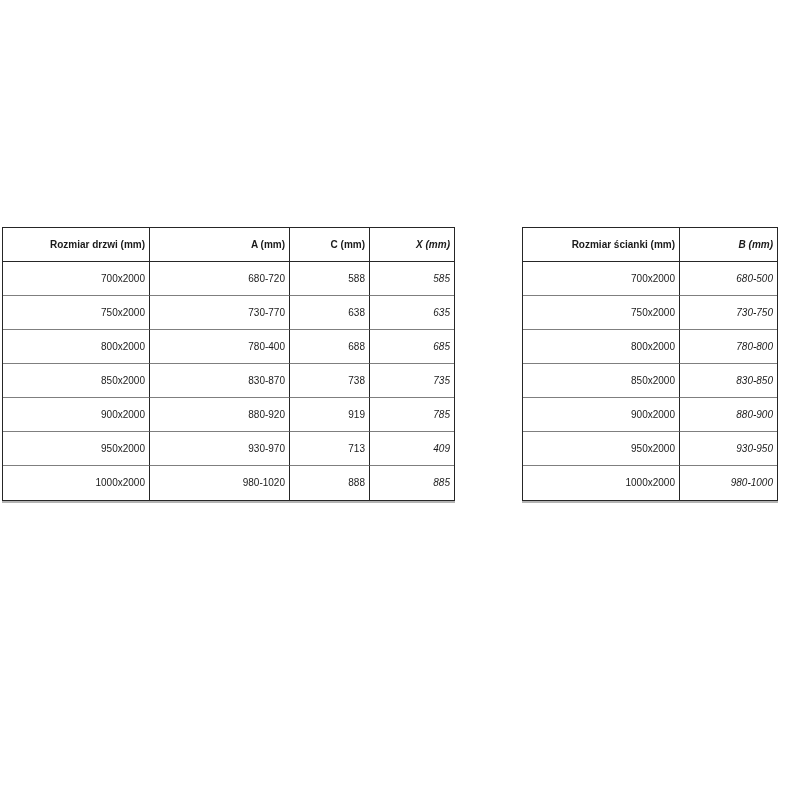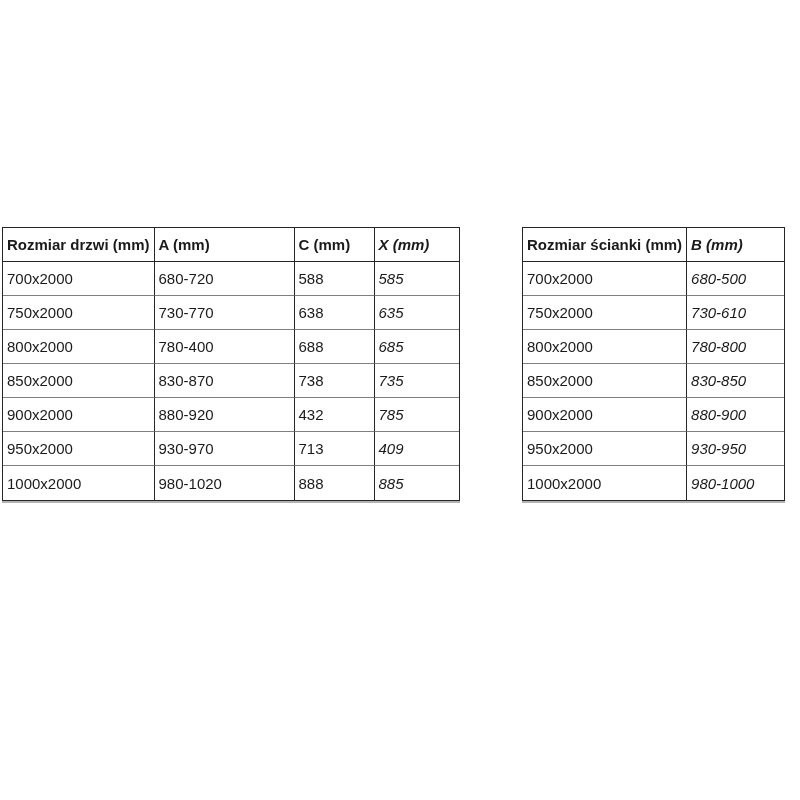--- a/index.html
+++ b/index.html
@@ -21,23 +21,23 @@
     border-spacing: 0;
     border: 1px solid #262626;
     box-shadow: 0 2px 0 #b3b3b3;
     table-layout: fixed;
   }
   table.dim-table th,
   table.dim-table td {
     box-sizing: border-box;
     height: 34px;
     padding: 0 4px;
-    text-align: left;
+    text-align: right;
     vertical-align: middle;
-    font-size: 15px;
+    font-size: 10px;
     line-height: 1;
     border-right: 1px solid #262626;
     border-bottom: 1px solid #7f7f7f;
     overflow: hidden;
     white-space: nowrap;
   }
   table.dim-table th {
     font-weight: bold;
     border-bottom: 1px solid #262626;
   }
@@ -99,21 +99,21 @@
         </tr>
         <tr>
           <td>850x2000</td>
           <td>830-870</td>
           <td>738</td>
           <td>735</td>
         </tr>
         <tr>
           <td>900x2000</td>
           <td>880-920</td>
-          <td>432</td>
+          <td>919</td>
           <td>785</td>
         </tr>
         <tr>
           <td>950x2000</td>
           <td>930-970</td>
           <td>713</td>
           <td>409</td>
         </tr>
         <tr>
           <td>1000x2000</td>
@@ -135,21 +135,21 @@
           <th>B (mm)</th>
         </tr>
       </thead>
     <tbody>
         <tr>
           <td>700x2000</td>
           <td>680-500</td>
         </tr>
         <tr>
           <td>750x2000</td>
-          <td>730-610</td>
+          <td>730-750</td>
         </tr>
         <tr>
           <td>800x2000</td>
           <td>780-800</td>
         </tr>
         <tr>
           <td>850x2000</td>
           <td>830-850</td>
         </tr>
         <tr>

